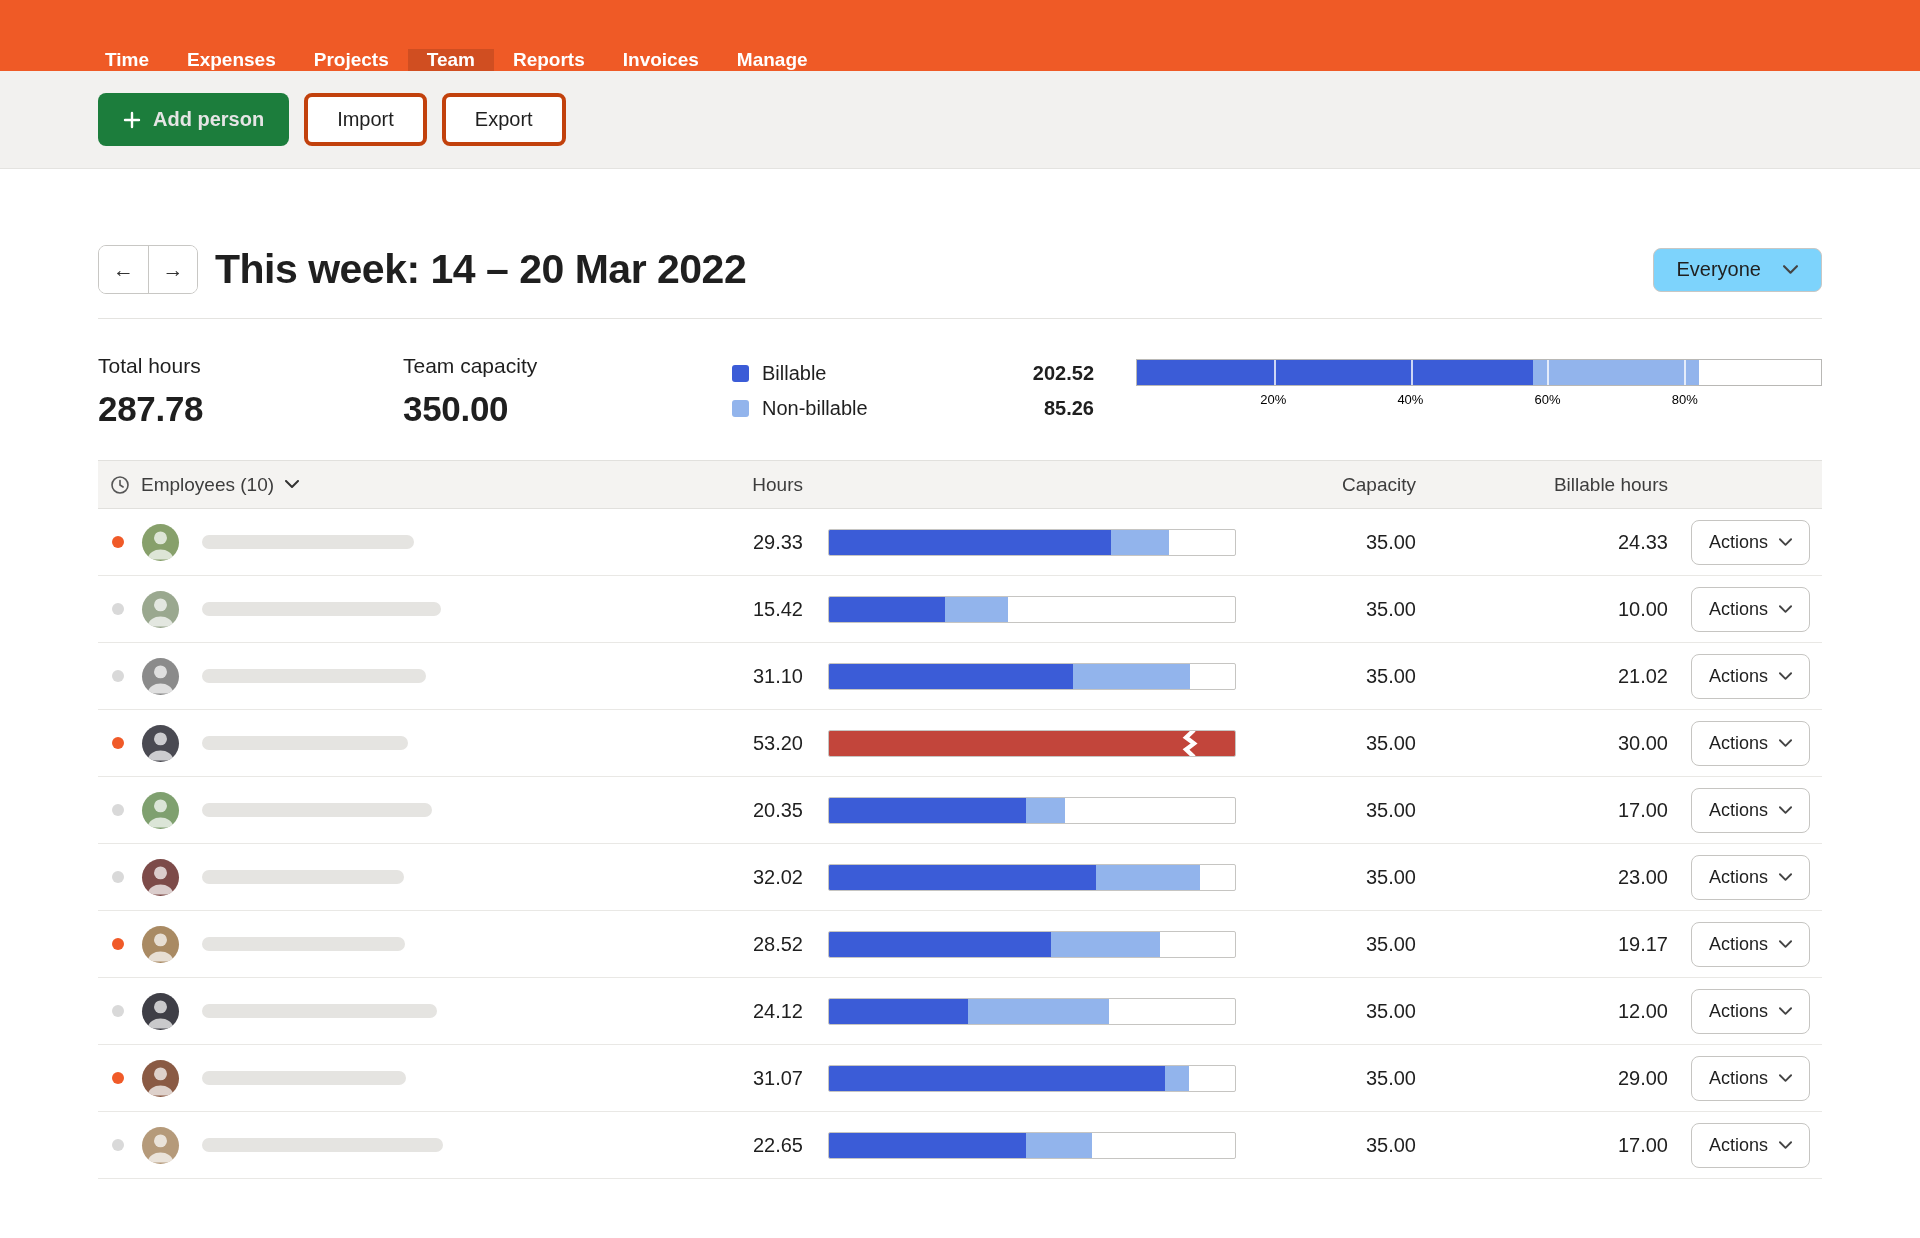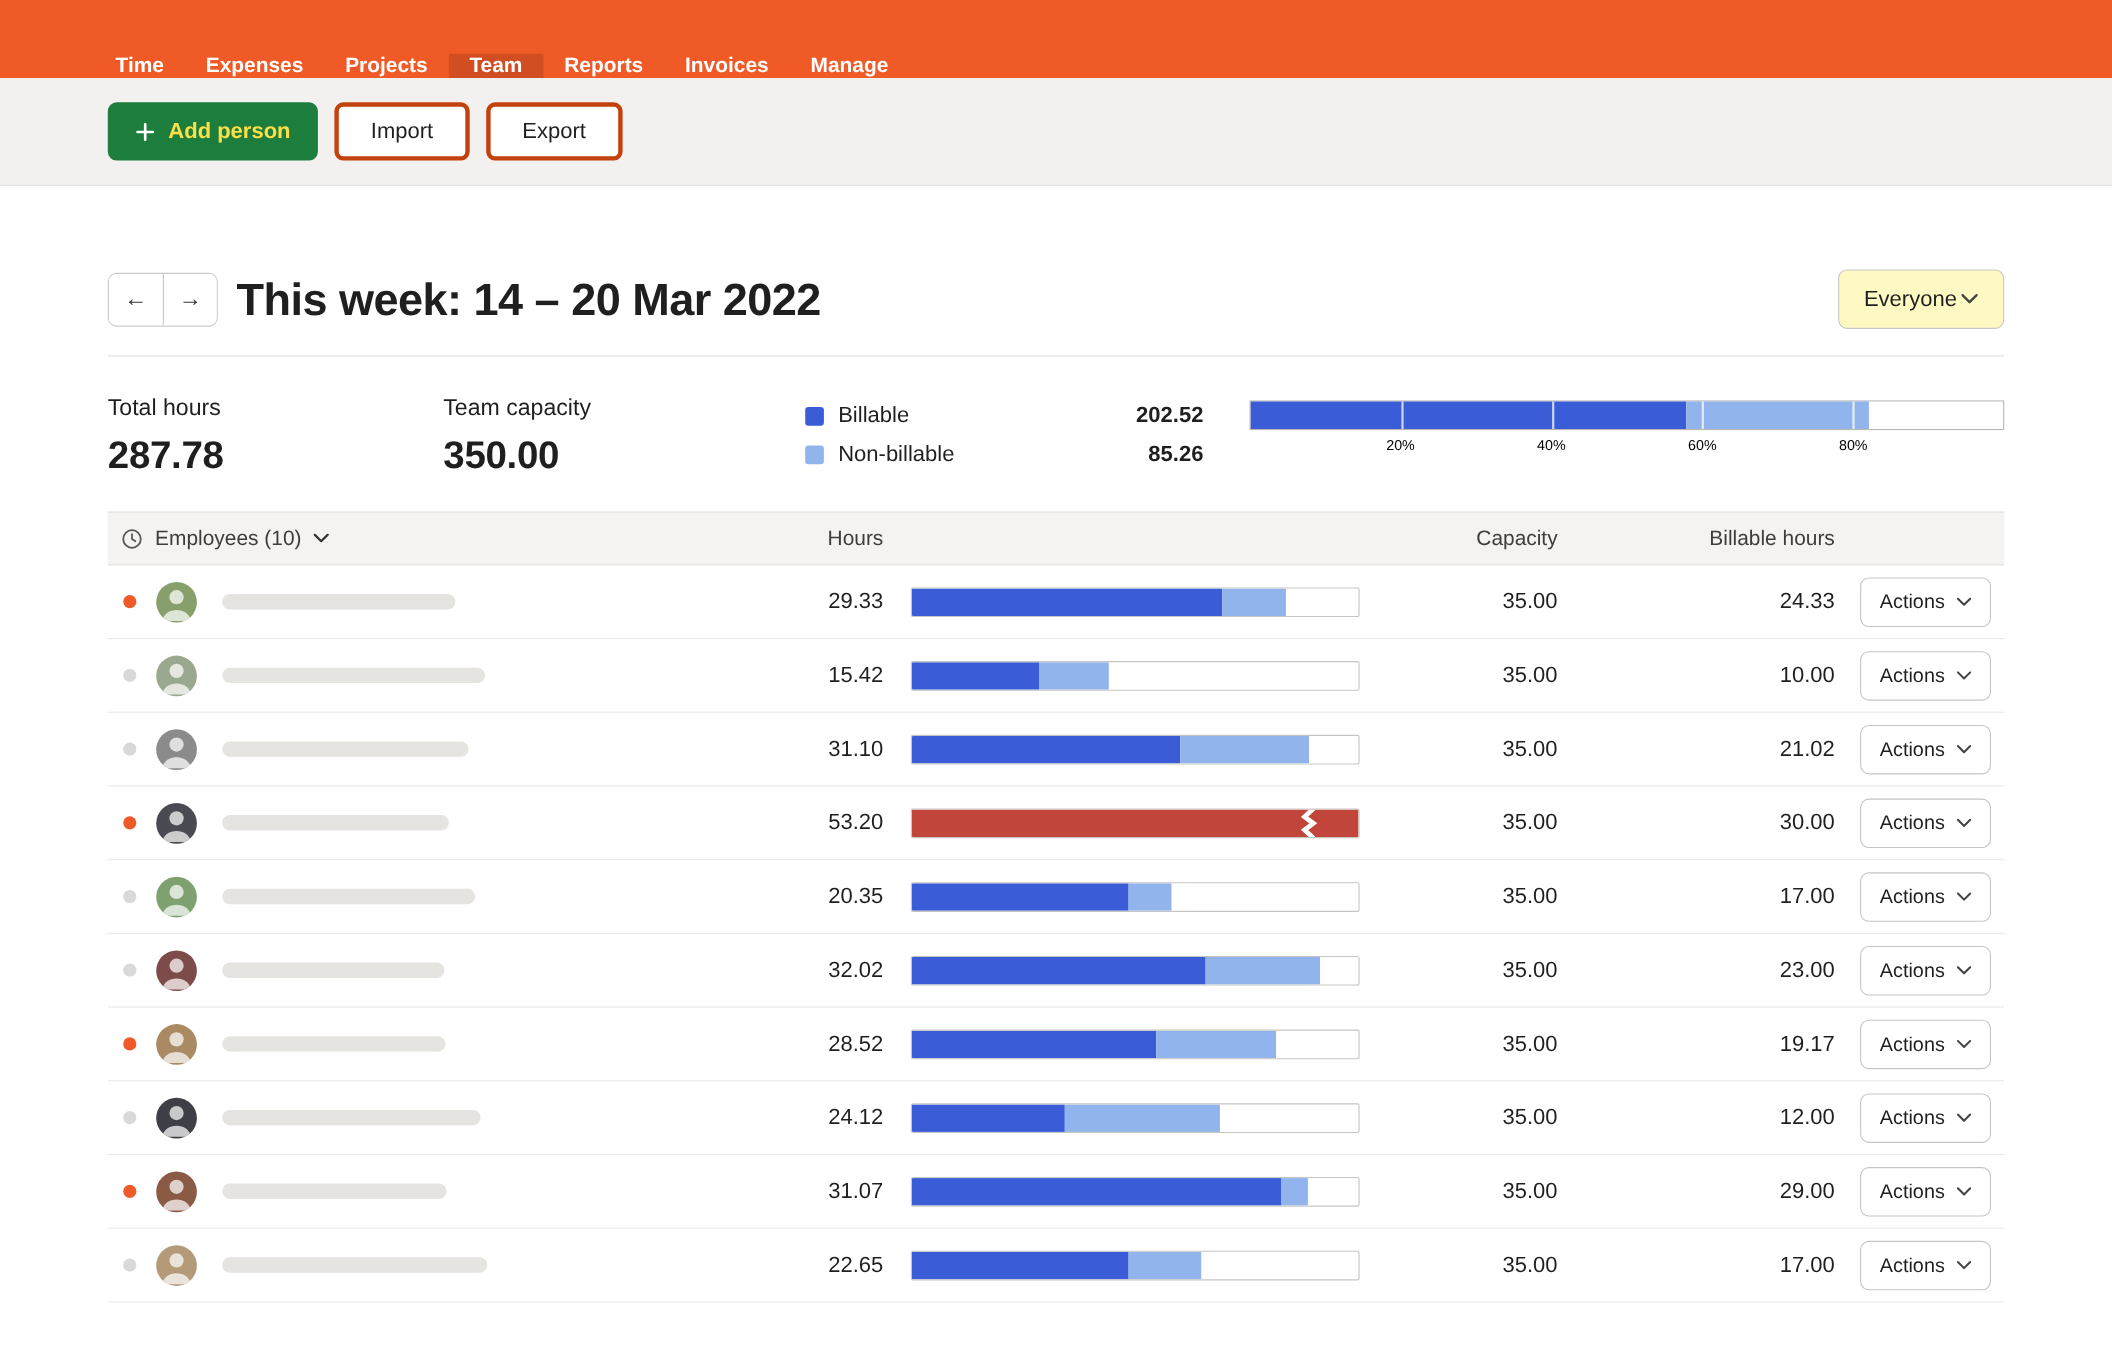--- a/index.html
+++ b/index.html
@@ -15,31 +15,31 @@
   .nav-item.active{background:rgba(0,0,0,.13);}
   .nav-right{margin-left:auto;display:flex;align-items:center;}
   .nav-link{display:flex;align-items:center;padding:0 17px;font-size:19px;font-weight:700;cursor:pointer;height:100%;}
   .nav-user{display:flex;align-items:center;gap:11px;padding-left:14px;cursor:pointer;}
   .nav-avatar{width:44px;height:44px;border-radius:50%;overflow:hidden;background:#c09a72;flex:none;}
   .nav-username{font-size:19px;font-weight:700;}
   .chev{display:inline-block;}
   
   .toolbar{height:98px;background:#f2f1ef;border-bottom:1px solid #e4e3e0;display:flex;align-items:center;gap:15px;padding:0 98px;}
   .btn{display:inline-flex;align-items:center;justify-content:center;border-radius:8px;cursor:pointer;font-family:inherit;}
-  .btn-green{background:var(--green,#1c7d3c);color:#fde047;border:none;height:53px;padding:0 25px;font-size:20px;font-weight:700;gap:12px;justify-content:center;}
+  .btn-green{background:var(--green,#1c7d3c);color:#e5e5e5;border:none;height:53px;padding:0 25px;font-size:20px;font-weight:700;gap:12px;justify-content:center;}
   .btn-plain{background:#fff;border:4px solid #c2410c;height:53px;padding:0 29px;font-size:20px;color:#1f1f1f;}
   
   .content{padding:0 98px;}
   .week-header{display:flex;align-items:center;margin-top:76px;}
   .pager{display:flex;border:1px solid #c8c7c4;border-radius:8px;overflow:hidden;background:#fff;}
   .pager button{width:49px;height:47px;background:#fff;border:none;font-size:21px;color:#333;cursor:pointer;font-family:inherit;}
   .pager button + button{border-left:1px solid #c8c7c4;}
   .week-title{margin-left:17px;font-size:41px;letter-spacing:-.5px;}
   .week-title .bold{font-weight:700;}
-  .filter-btn{margin-left:auto;height:54px;background:#fef9c3;border:1px solid #c8c7c4;border-radius:8px;padding:0 23px;font-size:20px;gap:4px;color:#1f1f1f;}
+  .filter-btn{margin-left:auto;height:44px;background:#7dd3fc;border:1px solid #c8c7c4;border-radius:8px;padding:0 23px;font-size:20px;gap:22px;color:#1f1f1f;}
   
   .summary{margin-top:24px;border-top:1px solid #e4e3e0;padding-top:35px;display:flex;align-items:flex-start;}
   .stat{flex:none;}
   .stat-1{width:305px;}
   .stat-2{width:329px;}
   .stat .label{font-size:21px;}
   .stat .value{font-size:35px;font-weight:700;margin-top:11px;letter-spacing:-.3px;}
   .legend{width:362px;flex:none;padding-top:2px;}
   .legend-row{display:flex;align-items:center;height:35px;font-size:20px;}
   .swatch{width:17px;height:17px;border-radius:3px;margin-right:13px;flex:none;}

